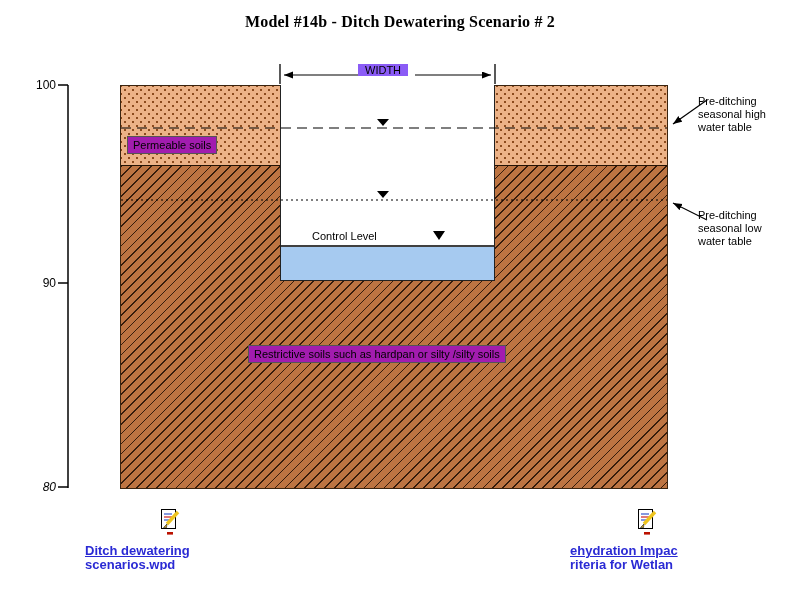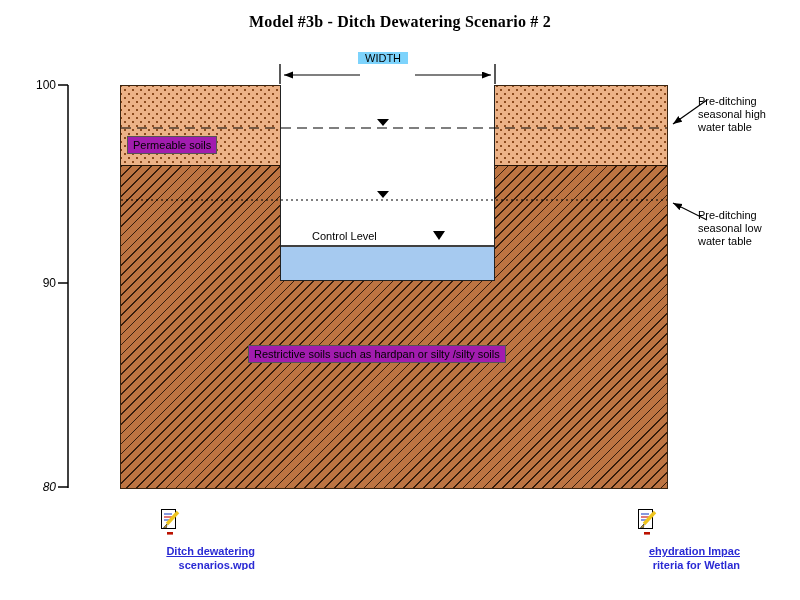--- a/index.html
+++ b/index.html
@@ -30,43 +30,43 @@
         border-left:1px solid #222;border-right:1px solid #222;border-bottom:1px solid #222;
         box-sizing:border-box;}
   .water{position:absolute;left:281px;top:247px;width:213px;height:33px;background:#a6caf0;}
 
   
   .box{position:absolute;background:#a21caf;border:1px solid #555;font-size:11px;
        padding:2px 5px;white-space:nowrap;}
   .permeable-label{left:127px;top:136px;}
   .restrictive-label{left:248px;top:345px;}
   .control-level-label{position:absolute;left:312px;top:230px;font-size:11px;white-space:nowrap;}
-  .width-label{position:absolute;left:358px;top:52px;font-size:11px;background:#7dd3fc;
+  .width-label{position:absolute;left:358px;top:64px;font-size:11px;background:#8b5cf6;
        padding:0 7px;white-space:nowrap;text-align:right;}
   .side-note{position:absolute;font-size:11px;line-height:13px;width:90px;}
   .high-note{left:698px;top:95px;}
   .low-note{left:698px;top:209px;}
 
   
-  .link{position:absolute;text-align:right;color:#2a2ad4;font-weight:bold;font-size:11px;
+  .link{position:absolute;text-align:left;color:#2a2ad4;font-weight:bold;font-size:13px;
         line-height:14px;text-decoration:underline;cursor:pointer;}
   .link-left{left:85px;top:544px;width:170px;height:26px;overflow:hidden;}
   .link-right{left:570px;top:544px;width:170px;height:26px;overflow:hidden;}
   .doc-icon{position:absolute;width:24px;height:28px;cursor:pointer;}
   .icon-left{left:158px;top:508px;}
   .icon-right{left:635px;top:508px;}
 
   .overlay{position:absolute;left:0;top:0;width:800px;height:600px;pointer-events:none;}
 </style>
 </head>
 <body>
 
 <div class="page">
 
-  <div class="title">Model #3b -  Ditch Dewatering Scenario # 2</div>
+  <div class="title">Model #14b -  Ditch Dewatering Scenario # 2</div>
 
   <div class="tick-label tick-100">100</div>
   <div class="tick-label tick-90">90</div>
   <div class="tick-label tick-80">80</div>
 
   <div class="soil">
     <div class="permeable"></div>
     <div class="restrictive"></div>
   </div>
   <div class="ditch"></div>

